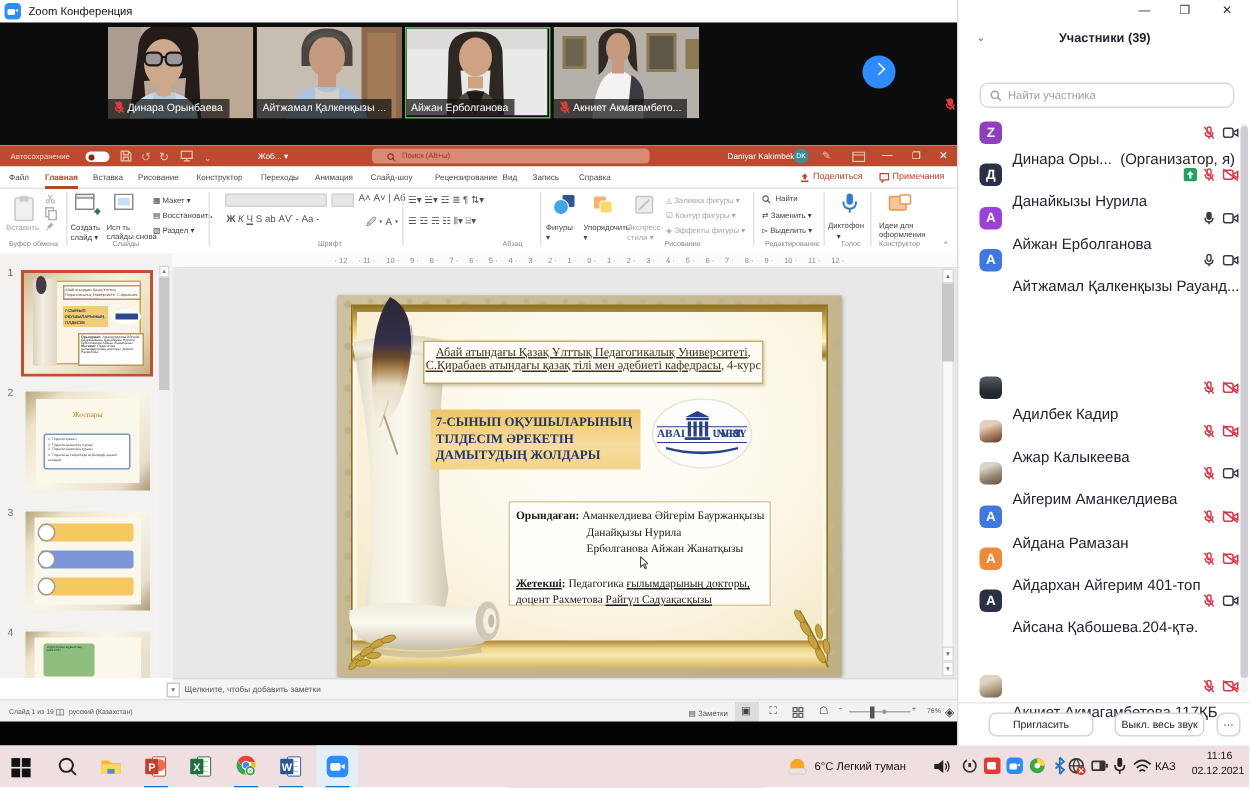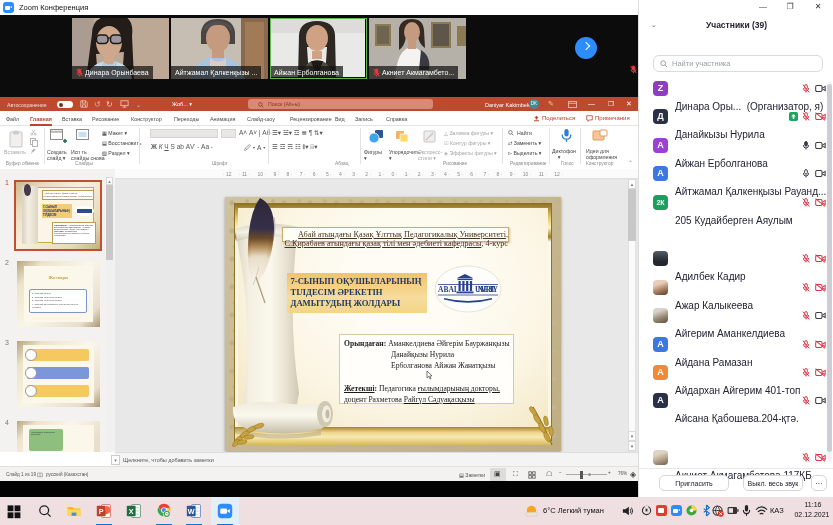--- a/index.html
+++ b/index.html
@@ -500,21 +500,21 @@
         <path d="M29 42 Q22 24 10 4" fill="none" stroke-width="1.2"></path>
         <ellipse cx="24" cy="34" rx="5.5" ry="2.3" transform="rotate(62 24 34)"></ellipse>
         <ellipse cx="19" cy="25" rx="5.5" ry="2.3" transform="rotate(60 19 25)"></ellipse>
         <ellipse cx="14" cy="16" rx="5.5" ry="2.3" transform="rotate(58 14 16)"></ellipse>
         <ellipse cx="10" cy="8" rx="5" ry="2.2" transform="rotate(55 10 8)"></ellipse>
         <ellipse cx="28" cy="28" rx="5" ry="2.1" transform="rotate(80 28 28)"></ellipse>
         <ellipse cx="23" cy="18" rx="5" ry="2.1" transform="rotate(78 23 18)"></ellipse>
         </g>
       </svg>
 
-      <div style="position:absolute;left:57px;top:30px;width:227px;height:15px;background:#fffdf6;border:1px solid #c9ae6a;box-shadow:1px 1px 2px rgba(150,120,60,0.4);font-family:'Liberation Serif',serif;font-size:8.2px;color:#46321c;text-align:right;line-height:9.5px;padding-top:1.5px;white-space:nowrap;">
+      <div style="position:absolute;left:57px;top:30px;width:227px;height:29px;background:#fffdf6;border:1px solid #c9ae6a;box-shadow:1px 1px 2px rgba(150,120,60,0.4);font-family:'Liberation Serif',serif;font-size:8.2px;color:#46321c;text-align:center;line-height:9.5px;padding-top:1.5px;white-space:nowrap;">
         <u>Абай атындағы Қазақ Ұлттық Педагогикалық Университеті</u>,<br><u>С.Қирабаев атындағы қазақ тілі мен әдебиеті кафедрасы</u>, 4-курс
       </div>
 
       <div style="position:absolute;left:62px;top:76px;width:140px;height:40px;background:linear-gradient(180deg,#f0c468,#f7dc9c 60%,#f3d488);font-family:'Liberation Serif',serif;font-weight:bold;font-size:8.6px;color:#203864;line-height:11px;padding:3px 0 0 3.5px;">
         7-СЫНЫП ОҚУШЫЛАРЫНЫҢ<br>ТІЛДЕСІМ ӘРЕКЕТІН<br>ДАМЫТУДЫҢ ЖОЛДАРЫ
       </div>
 
       <svg style="position:absolute;left:209px;top:68px;" width="68" height="48" viewBox="0 0 68 48">
         <ellipse cx="34" cy="24" rx="33" ry="23" fill="#fdfdfb"></ellipse>
         <ellipse cx="34" cy="24" rx="33" ry="23" fill="none" stroke="#e8e4d6" stroke-width="1"></ellipse>
@@ -657,38 +657,20 @@
             <path d="M1.5 5.5 Q1.5 9.3 5 9.3 Q8.5 9.3 8.5 5.5"></path>
             <line x1="5" y1="9.3" x2="5" y2="11.3"></line>
           </g>
         </svg><svg width="11" height="9" viewBox="0 0 13 10" style="vertical-align:top;">
           <g stroke="#3a3a45" fill="none" stroke-width="1.2">
             <rect x="0.8" y="1.5" width="7.5" height="7" rx="1.5"></rect>
             <path d="M8.7 4.5 L12 2.5 V7.5 L8.7 5.5"></path>
           </g>
         </svg></div>
     </div>
-<div class="prow" style="top:194.6px;">
-      <div class="pav" style="top:0;background:#17a05e;font-size:7px;">2К</div>
-      <div class="pname">205 Кудайберген Аяулым</div>
-      <div class="picons"><svg width="8" height="9" viewBox="0 0 10 12" style="vertical-align:top;margin-right:5px;">
-          <g stroke="#dd3344" fill="none" stroke-width="1.3">
-            <rect x="3.2" y="0.8" width="3.6" height="6" rx="1.8" fill="none"></rect>
-            <path d="M1.5 5.5 Q1.5 9.3 5 9.3 Q8.5 9.3 8.5 5.5"></path>
-            <line x1="5" y1="9.3" x2="5" y2="11.3"></line>
-            <line x1="0.8" y1="0.8" x2="9.2" y2="11.2"></line>
-          </g>
-        </svg><svg width="11" height="9" viewBox="0 0 13 10" style="vertical-align:top;">
-          <g stroke="#dd3344" fill="none" stroke-width="1.2">
-            <rect x="0.8" y="1.5" width="7.5" height="7" rx="1.5"></rect>
-            <path d="M8.7 4.5 L12 2.5 V7.5 L8.7 5.5"></path>
-            <line x1="0.5" y1="0.5" x2="12" y2="9.5"></line>
-          </g>
-        </svg></div>
-    </div>
 <div class="prow" style="top:251.4px;">
       <div class="pav" style="top:0;background:linear-gradient(180deg,#555d66,#23272e 70%);"></div>
       <div class="pname">Адилбек Кадир</div>
       <div class="picons"><svg width="8" height="9" viewBox="0 0 10 12" style="vertical-align:top;margin-right:5px;">
           <g stroke="#dd3344" fill="none" stroke-width="1.3">
             <rect x="3.2" y="0.8" width="3.6" height="6" rx="1.8" fill="none"></rect>
             <path d="M1.5 5.5 Q1.5 9.3 5 9.3 Q8.5 9.3 8.5 5.5"></path>
             <line x1="5" y1="9.3" x2="5" y2="11.3"></line>
             <line x1="0.8" y1="0.8" x2="9.2" y2="11.2"></line>
           </g>

